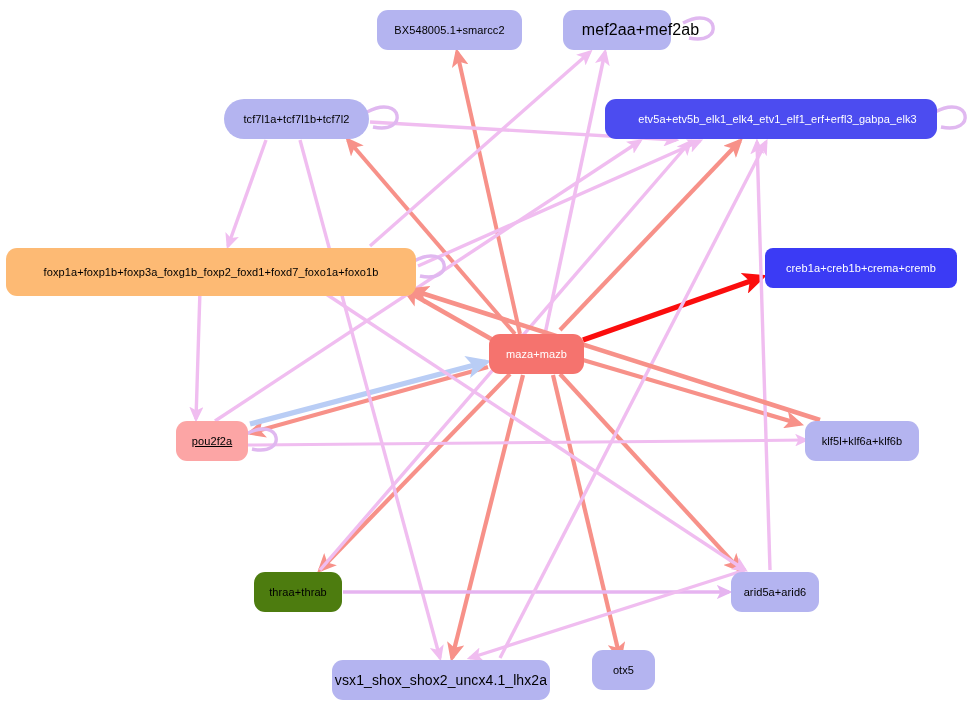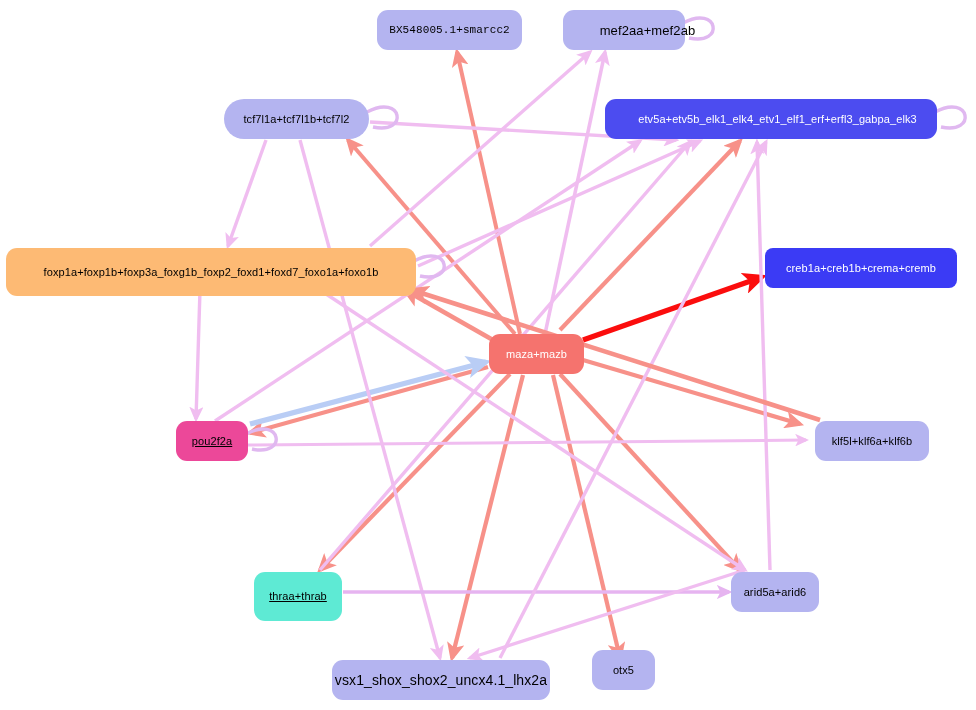--- a/index.html
+++ b/index.html
@@ -87,48 +87,48 @@
       <line x1="770" y1="570" x2="757" y2="142" stroke="#f0bdf0" stroke-width="3.4" stroke-linecap="butt" marker-end="url(#ah-f0bdf0)"></line>
       <line x1="500" y1="658" x2="766" y2="142" stroke="#f0bdf0" stroke-width="3.4" stroke-linecap="butt" marker-end="url(#ah-f0bdf0)"></line>
       <line x1="820" y1="420" x2="412" y2="290" stroke="#f79189" stroke-width="4.6" stroke-linecap="butt" marker-end="url(#ah-f79189)"></line>
       <path d="M 683 23 C 719 4, 725 46, 689 38" fill="none" stroke="#e0b8f0" stroke-width="3.4" marker-end="url(#ah-e0b8f0)"></path>
       <path d="M 367 112 C 403 93, 409 135, 373 127" fill="none" stroke="#e0b8f0" stroke-width="3.4" marker-end="url(#ah-e0b8f0)"></path>
       <path d="M 935 112 C 971 93, 977 135, 941 127" fill="none" stroke="#e0b8f0" stroke-width="3.4" marker-end="url(#ah-e0b8f0)"></path>
       <path d="M 414 261 C 450 242, 456 284, 420 276" fill="none" stroke="#e0b8f0" stroke-width="3.4" marker-end="url(#ah-e0b8f0)"></path>
       <path d="M 246 434 C 282 415, 288 457, 252 449" fill="none" stroke="#e0b8f0" stroke-width="3.4" marker-end="url(#ah-e0b8f0)"></path>
     </svg>
   <div id="node-layer">
-      <div class="node" style="left: 377px; top: 10px; width: 145px; height: 40px; background: rgb(180, 180, 240); color: rgb(0, 0, 0); font-size: 11px; font-family: Liberation Mono, monospace;">
+      <div class="node" style="left: 377px; top: 10px; width: 145px; height: 40px; background: rgb(180, 180, 240); color: rgb(0, 0, 0); font-size: 11px;">
         <span class="node-label">BX548005.1+smarcc2</span>
       </div>
-      <div class="node" style="left: 563px; top: 10px; width: 122px; height: 40px; background: rgb(180, 180, 240); color: rgb(0, 0, 0); font-size: 13px; padding-left: 47px;">
+      <div class="node" style="left: 563px; top: 10px; width: 108px; height: 40px; background: rgb(180, 180, 240); color: rgb(0, 0, 0); font-size: 16px; padding-left: 47px;">
         <span class="node-label">mef2aa+mef2ab</span>
       </div>
       <div class="node" style="left: 224px; top: 99px; width: 145px; height: 40px; background: rgb(180, 180, 240); color: rgb(0, 0, 0); font-size: 11px; border-radius: 20px;">
         <span class="node-label">tcf7l1a+tcf7l1b+tcf7l2</span>
       </div>
       <div class="node" style="left: 605px; top: 99px; width: 332px; height: 40px; background: rgb(76, 76, 240); color: rgb(255, 255, 255); font-size: 11px; padding-left: 13px;">
         <span class="node-label">etv5a+etv5b_elk1_elk4_etv1_elf1_erf+erfl3_gabpa_elk3</span>
       </div>
       <div class="node" style="left: 6px; top: 248px; width: 410px; height: 48px; background: #fdba74; color: rgb(0, 0, 0); font-size: 11px;">
         <span class="node-label">foxp1a+foxp1b+foxp3a_foxg1b_foxp2_foxd1+foxd7_foxo1a+foxo1b</span>
       </div>
       <div class="node" style="left: 765px; top: 248px; width: 192px; height: 40px; background: rgb(59, 59, 245); color: rgb(255, 255, 255); font-size: 11px; border-radius: 8px;">
         <span class="node-label">creb1a+creb1b+crema+cremb</span>
       </div>
       <div class="node" style="left: 489px; top: 334px; width: 95px; height: 40px; background: rgb(245, 115, 110); color: rgb(255, 255, 255); font-size: 11px;">
         <span class="node-label">maza+mazb</span>
       </div>
-      <div class="node" style="left: 176px; top: 421px; width: 72px; height: 40px; background: #ec4899; color: rgb(0, 0, 0); font-size: 11px; text-decoration: underline;">
+      <div class="node" style="left: 176px; top: 421px; width: 72px; height: 40px; background: #fca5a5; color: rgb(0, 0, 0); font-size: 11px; text-decoration: underline;">
         <span class="node-label">pou2f2a</span>
       </div>
-      <div class="node" style="left: 805px; top: 421px; width: 114px; height: 40px; background: rgb(180, 180, 240); color: rgb(0, 0, 0); font-size: 11px; margin-left: 10px;">
+      <div class="node" style="left: 805px; top: 421px; width: 114px; height: 40px; background: rgb(180, 180, 240); color: rgb(0, 0, 0); font-size: 11px;">
         <span class="node-label">klf5l+klf6a+klf6b</span>
       </div>
-      <div class="node" style="left: 254px; top: 572px; width: 88px; height: 49px; background: #5eead4; color: rgb(0, 0, 0); font-size: 11px; text-decoration: underline;">
+      <div class="node" style="left: 254px; top: 572px; width: 88px; height: 40px; background: #4d7c0f; color: rgb(0, 0, 0); font-size: 11px;">
         <span class="node-label">thraa+thrab</span>
       </div>
       <div class="node" style="left: 731px; top: 572px; width: 88px; height: 40px; background: rgb(180, 180, 240); color: rgb(0, 0, 0); font-size: 11px;">
         <span class="node-label">arid5a+arid6</span>
       </div>
       <div class="node" style="left: 332px; top: 660px; width: 218px; height: 40px; background: rgb(180, 180, 240); color: rgb(0, 0, 0); font-size: 14px;">
         <span class="node-label">vsx1_shox_shox2_uncx4.1_lhx2a</span>
       </div>
       <div class="node" style="left: 592px; top: 650px; width: 63px; height: 40px; background: rgb(180, 180, 240); color: rgb(0, 0, 0); font-size: 11px;">
         <span class="node-label">otx5</span>

